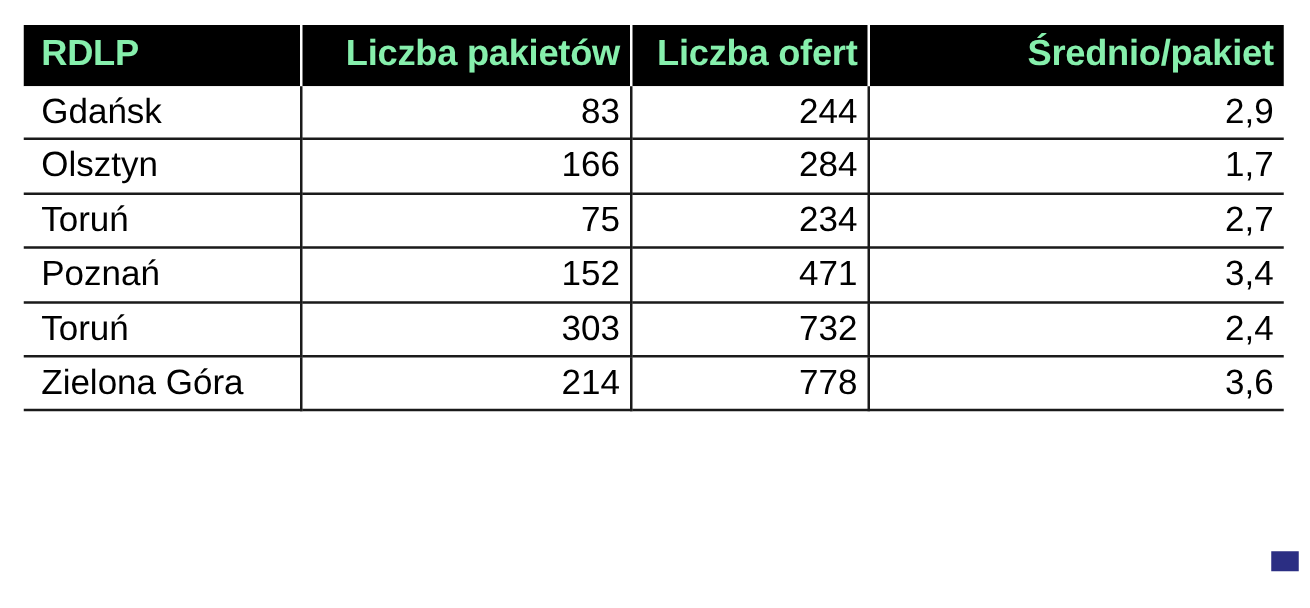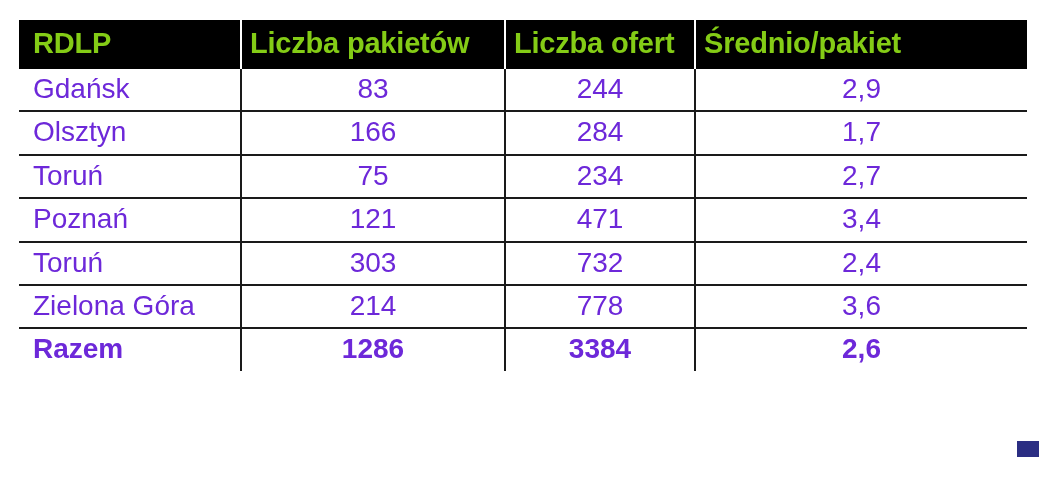--- a/index.html
+++ b/index.html
@@ -30,54 +30,54 @@
     width: 1008px;
     table-layout: fixed;
   }
   table.data-table col.c0 { width: 222px; }
   table.data-table col.c1 { width: 264px; }
   table.data-table col.c2 { width: 190px; }
   table.data-table col.c3 { width: 332px; }
 
   thead th {
     background: #000000;
-    color: #84cc16;
+    color: #86efac;
     font-weight: bold;
     font-size: 29px;
     line-height: 1.0;
     padding: 9px 8px 11px 8px;
     border: none;
     letter-spacing: -0.2px;
   }
   thead th.head-label {
     text-align: left;
     padding-left: 14px;
   }
   thead th.head-num {
-    text-align: left;
+    text-align: right;
   }
   thead th.sep {
     border-left: 2px solid #ffffff;
   }
 
   tbody td {
     font-size: 28px;
-    color: #6d28d9;
+    color: #000000;
     padding: 5px 8px 7px 8px;
     border-bottom: 2px solid #1a1a1a;
     background: #ffffff;
     line-height: 1.05;
   }
   tbody tr td.cell-label {
     text-align: left;
     padding-left: 14px;
     border-right: 2px solid #1a1a1a;
   }
   tbody tr td.cell-num {
-    text-align: center;
+    text-align: right;
   }
   tbody tr td.cell-num.sep {
     border-right: 2px solid #1a1a1a;
   }
   tbody tr td.cell-num.last {
     border-right: none;
   }
   tbody tr.total-row td {
     font-weight: bold;
     border-bottom: none;
@@ -128,39 +128,33 @@
           <td class="cell-num last">1,7</td>
         </tr>
         <tr>
           <td class="cell-label">Toruń</td>
           <td class="cell-num sep">75</td>
           <td class="cell-num sep">234</td>
           <td class="cell-num last">2,7</td>
         </tr>
         <tr>
           <td class="cell-label">Poznań</td>
-          <td class="cell-num sep">121</td>
+          <td class="cell-num sep">152</td>
           <td class="cell-num sep">471</td>
           <td class="cell-num last">3,4</td>
         </tr>
         <tr>
           <td class="cell-label">Toruń</td>
           <td class="cell-num sep">303</td>
           <td class="cell-num sep">732</td>
           <td class="cell-num last">2,4</td>
         </tr>
         <tr>
           <td class="cell-label">Zielona Góra</td>
           <td class="cell-num sep">214</td>
           <td class="cell-num sep">778</td>
           <td class="cell-num last">3,6</td>
         </tr>
-        <tr class="total-row">
-          <td class="cell-label">Razem</td>
-          <td class="cell-num sep">1286</td>
-          <td class="cell-num sep">3384</td>
-          <td class="cell-num last">2,6</td>
-        </tr>
       </tbody>
     </table>
   </div>
   <div class="corner-mark"></div>
 </div>
 
 </body></html>

